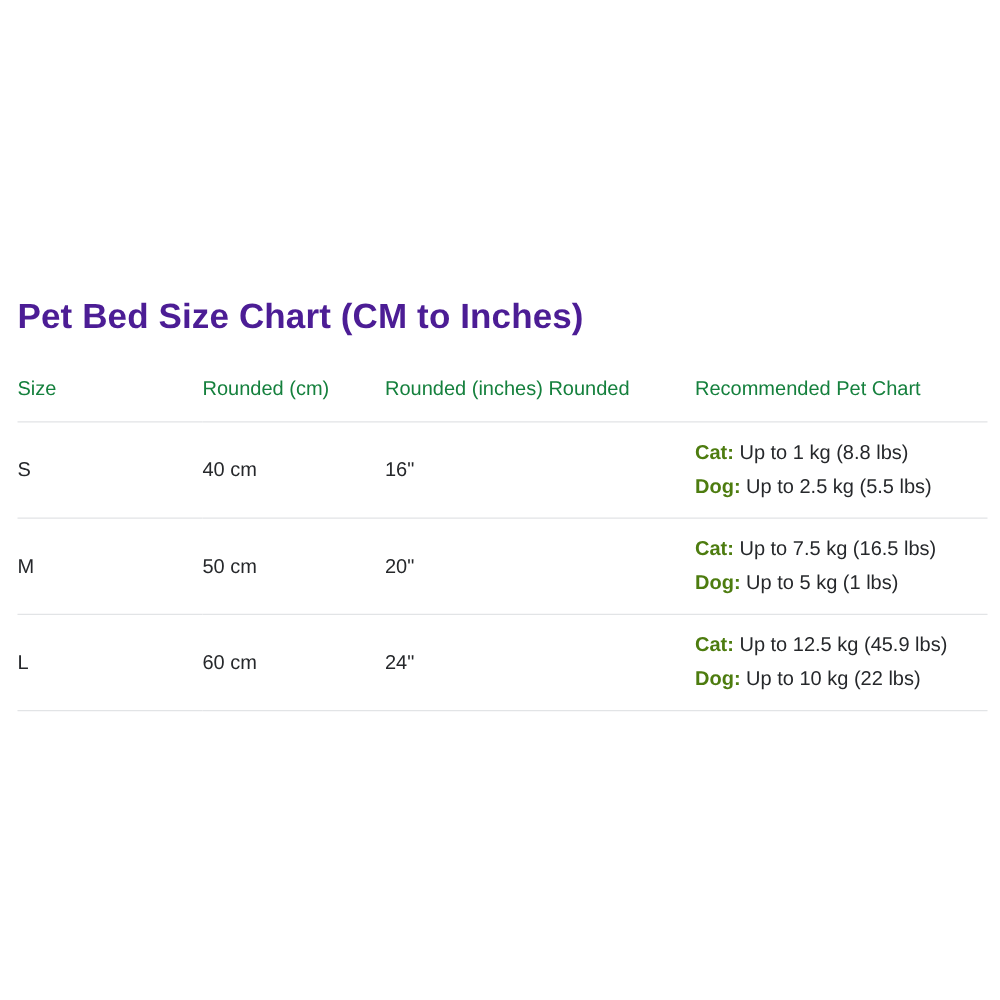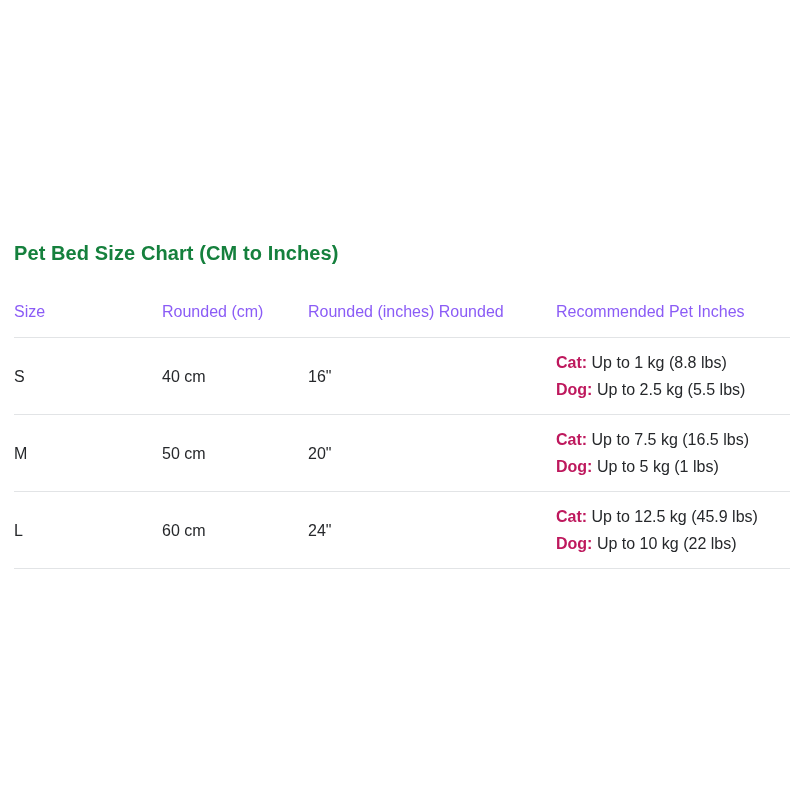--- a/index.html
+++ b/index.html
@@ -8,78 +8,78 @@
     background: #ffffff;
     font-family: "Liberation Sans", "DejaVu Sans", sans-serif;
     color: #1d1d1f;
     overflow: hidden;
   }
   .page {
     width: 800px; height: 800px;
     padding: 241px 10px 0 14px;
   }
   .title {
-    font-size: 20px;
+    font-size: 28px;
     line-height: 24px;
     font-weight: 700;
-    color: #15803d;
+    color: #4c1d95;
     letter-spacing: 0.1px;
     margin-bottom: 37px;
   }
   table.size-chart {
     border-collapse: collapse;
     table-layout: fixed;
     width: 776px;
   }
   col.c-size   { width: 148px; }
   col.c-cm     { width: 146px; }
   col.c-inches { width: 248px; }
   col.c-weight { width: 234px; }
   .size-chart th {
     text-align: left;
     vertical-align: bottom;
     font-size: 16px;
     line-height: 20px;
     font-weight: 500;
-    color: #8b5cf6;
+    color: #15803d;
     padding: 0 0 15px 0;
     border-bottom: 1px solid #e2e4e6;
   }
   .size-chart td {
     vertical-align: middle;
     text-align: left;
     font-size: 16px;
     line-height: 27px;
     font-weight: 400;
     color: #26282b;
     padding: 11px 0;
     border-bottom: 1px solid #e2e4e6;
   }
-  .b { font-weight: 700; color: #be185d; }
+  .b { font-weight: 700; color: #4d7c0f; }
   .weight-line { white-space: pre-wrap; }
 </style>
 </head>
 <body>
 
 <div class="page">
   <h2 class="title">Pet Bed Size Chart (CM to Inches)</h2>
 
   <table class="size-chart">
     <colgroup>
       <col class="c-size">
         <col class="c-cm">
         <col class="c-inches">
         <col class="c-weight">
     </colgroup>
     <thead>
       <tr>
         <th>Size</th>
         <th>Rounded (cm)</th>
         <th>Rounded (inches) Rounded</th>
-        <th>Recommended Pet Inches</th>
+        <th>Recommended Pet Chart</th>
       </tr>
     </thead>
     <tbody>
 
       <tr>
         <td class="b">S</td>
         <td>40 cm</td>
         <td class="b">16"</td>
         <td>
           <div class="weight-line"><span class="b">Cat:</span><span> Up to 1 kg (8.8 lbs)</span></div>

